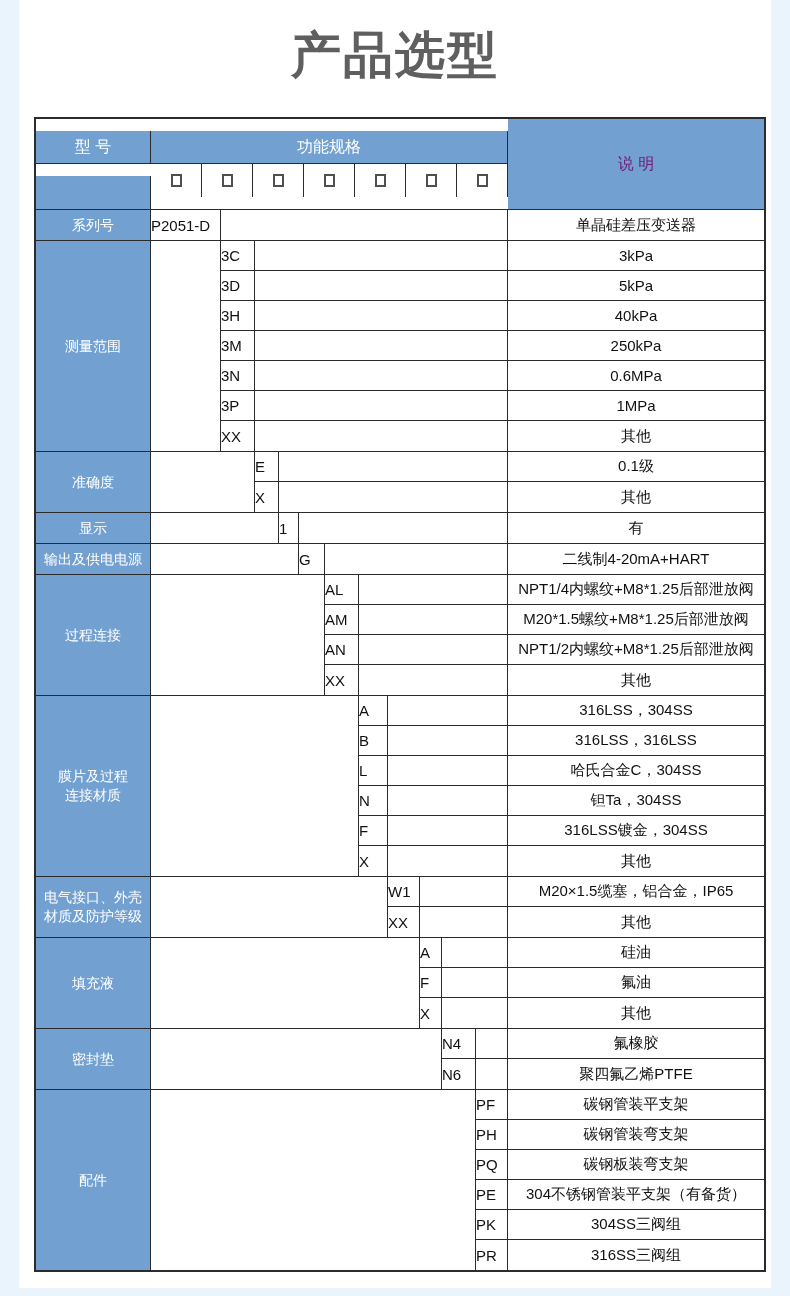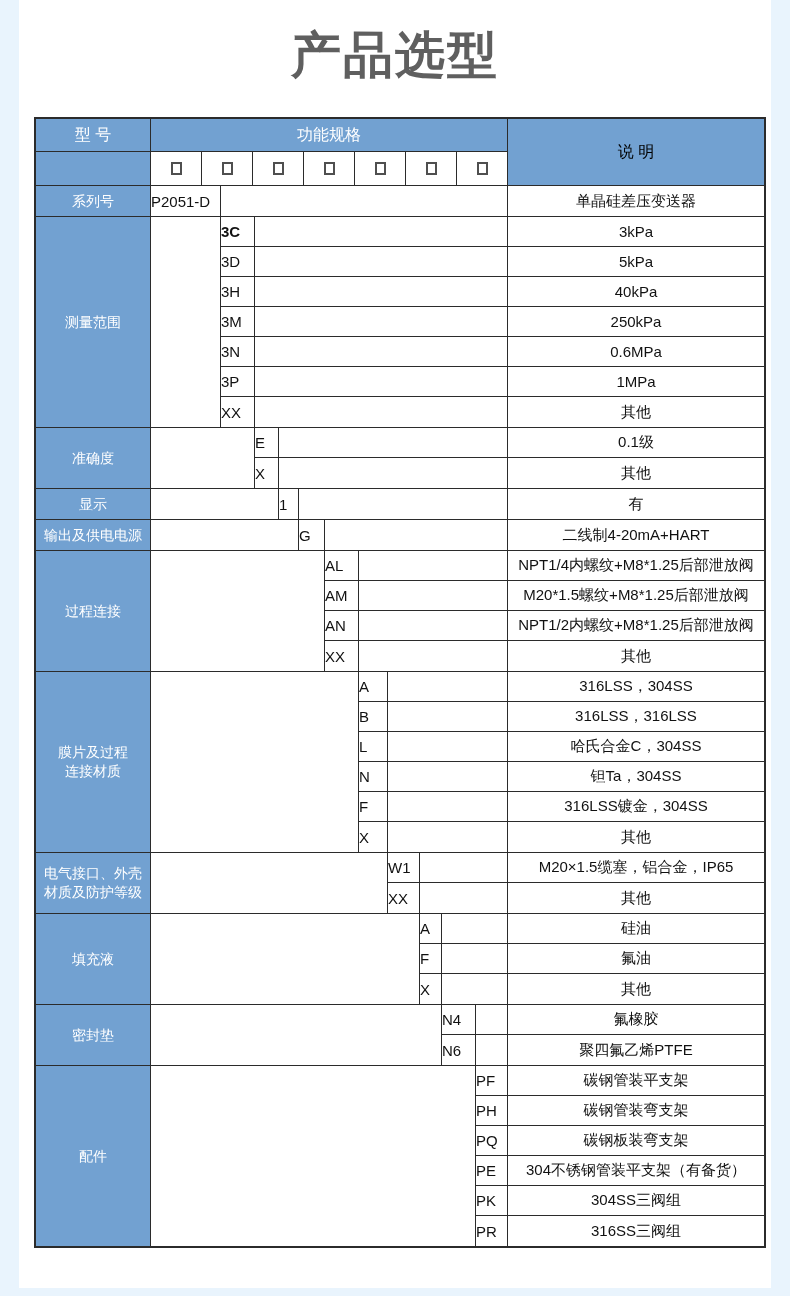--- a/index.html
+++ b/index.html
@@ -43,39 +43,40 @@
   .header{display:flex;border-bottom:1px solid var(--bd);}
   .hcol1{width:115px;display:flex;flex-direction:column;}
   .hcol2{width:357px;display:flex;flex-direction:column;}
   .hcell{
     height:33px;
     background:var(--blue);
     color:#fff;
     display:flex;align-items:center;justify-content:center;
     font-size:16px;
     border-right:1px solid var(--bd);
+    margin-top:12px;
   }
   .hcell.withline{border-bottom:1px solid var(--bd);}
   .cbstrip{display:flex;height:33px;background:#fff;}
   .cbcell{
     flex:1;
     border-right:1px solid var(--bd);
     display:flex;align-items:center;justify-content:center;
     background:#fff;
   }
   .cbbox{
     display:inline-block;
     width:11px;height:13px;
     border:2px solid #4f4f4f;
     background:transparent;
   }
   .hdesc{
     flex:1;
     background:var(--blue);
-    color:#000000;
+    color:#701a75;
     display:flex;align-items:center;justify-content:center;
     font-size:16px;
     text-align:right;
   }
   
   .group{display:flex;border-bottom:1px solid var(--bd);}
   .group:last-child{border-bottom:none;}
   .glabel{
     width:115px;
     background:var(--blue);
@@ -168,21 +169,21 @@
     <div class="desc">单晶硅差压变送器</div>
   </div>
 </div>
   </div>
 
   <div class="group">
     <div class="cell glabel">测量范围</div>
     <div class="lfill" style="width: 70px;"></div>
     <div class="grows">
   <div class="grow">
-    <div class="code" style="width: 34px; font-weight: bold;">3C</div>
+    <div class="code" style="width: 34px;">3C</div>
     <div class="rfill" style="width: 253px;"></div>
     <div class="desc">3kPa</div>
   </div>
 
   <div class="grow">
     <div class="code" style="width: 34px;">3D</div>
     <div class="rfill" style="width: 253px;"></div>
     <div class="desc">5kPa</div>
   </div>
 

